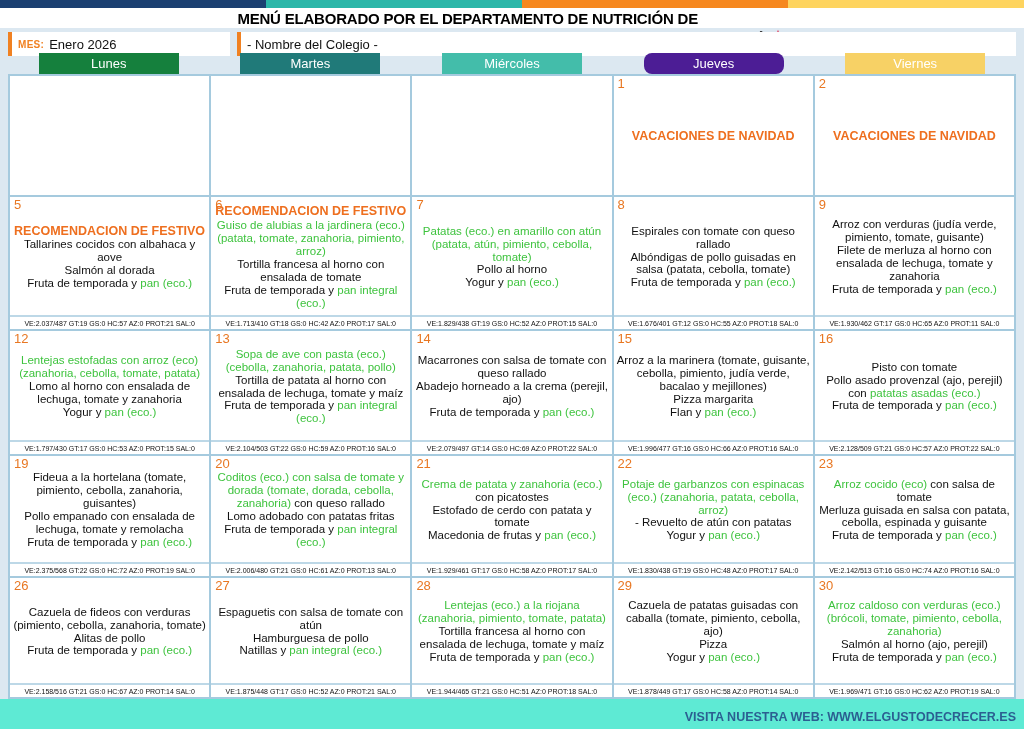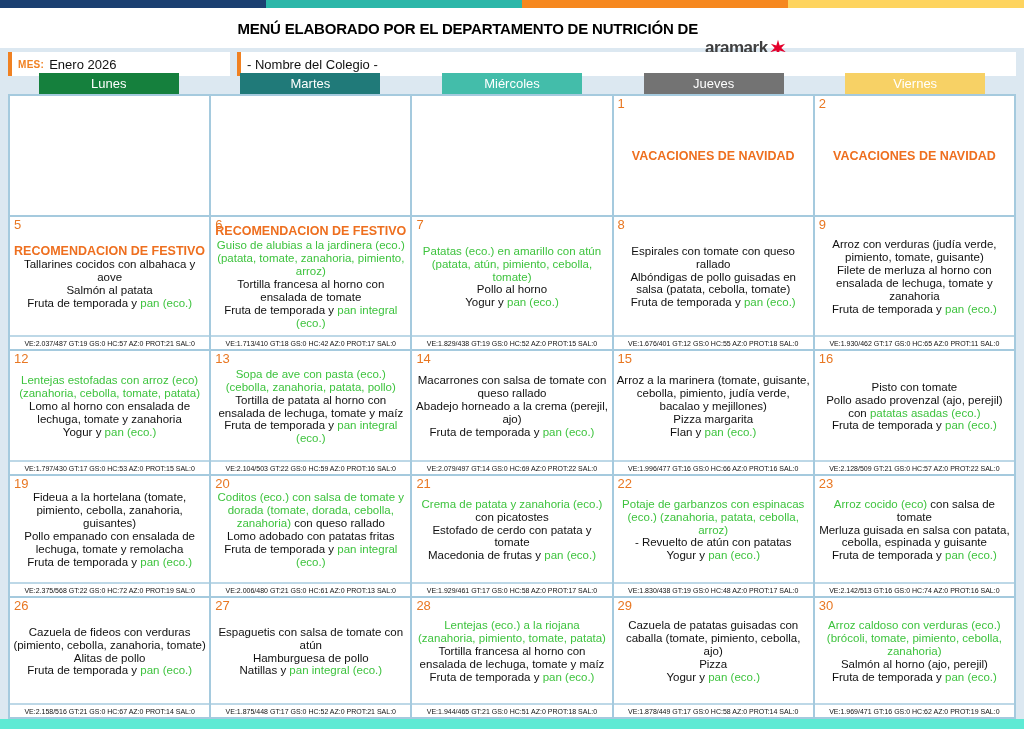--- a/index.html
+++ b/index.html
@@ -7,21 +7,21 @@
   body {
     background:#dce8f1;
     font-family:"Liberation Sans", sans-serif;
     overflow:hidden;
     position:relative;
   }
   .stripe { display:flex; height:8px; width:100%; }
   .stripe div { height:100%; }
 
   .title-band {
-    background:#ffffff; height:40px;
+    background:#ffffff; height:20px;
     display:flex; align-items:center; justify-content:center; gap:7px;
   }
   .title-text { font-weight:bold; font-size:15px; color:#000; letter-spacing:-0.2px; }
   .brand { display:flex; align-items:center;margin-top:40px; }
   .brand-text { font-weight:bold; font-size:17px; color:#3f3f3f; letter-spacing:-0.5px; }
   .brand-star { width:18px; height:18px; margin-left:1px; }
 
   .meta-row { display:flex; gap:7px; margin:4px 8px 3px 8px; height:18px; }
   .meta-box {
     background:#fff; border-left:4px solid #f08122;
@@ -95,21 +95,21 @@
   </div>
   <div class="meta-box school">
     <span>- Nombre del Colegio -</span>
   </div>
 </div>
 
 <div class="weekday-row">
     <div class="weekday" style="background: #15803d;">Lunes</div>
     <div class="weekday" style="background: rgb(32, 122, 121);">Martes</div>
     <div class="weekday" style="background: rgb(67, 189, 170);">Miércoles</div>
-    <div class="weekday" style="background: #737373;">Jueves</div>
+    <div class="weekday" style="background: #4c1d95; border-radius: 8px;">Jueves</div>
     <div class="weekday" style="background: rgb(247, 209, 101);">Viernes</div>
   </div>
 
 <div class="grid">
     <div class="cell">
       <div class="content"></div>
     </div>
     <div class="cell">
       <div class="content"></div>
     </div>
@@ -126,21 +126,21 @@
       <span class="daynum">2</span>
       <div class="content">
         <div class="line"><span class="seg o">VACACIONES DE NAVIDAD</span></div>
       </div>
     </div>
     <div class="cell">
       <span class="daynum">5</span>
       <div class="content">
         <div class="line"><span class="seg o">RECOMENDACION DE FESTIVO</span></div>
         <div class="line"><span class="seg k">Tallarines cocidos con albahaca y aove</span></div>
-        <div class="line"><span class="seg k">Salmón al patata</span></div>
+        <div class="line"><span class="seg k">Salmón al dorada</span></div>
         <div class="line"><span class="seg k">Fruta de temporada y </span><span class="seg g">pan (eco.)</span></div>
       </div>
       <div class="nutri">VE:2.037/487 GT:19 GS:0 HC:57 AZ:0 PROT:21 SAL:0</div>
     </div>
     <div class="cell">
       <span class="daynum">6</span>
       <div class="content">
         <div class="line"><span class="seg o">RECOMENDACION DE FESTIVO</span></div>
         <div class="line"><span class="seg g">Guiso de alubias a la jardinera (eco.) (patata, tomate, zanahoria, pimiento, arroz)</span></div>
         <div class="line"><span class="seg k">Tortilla francesa al horno con ensalada de tomate</span></div>

